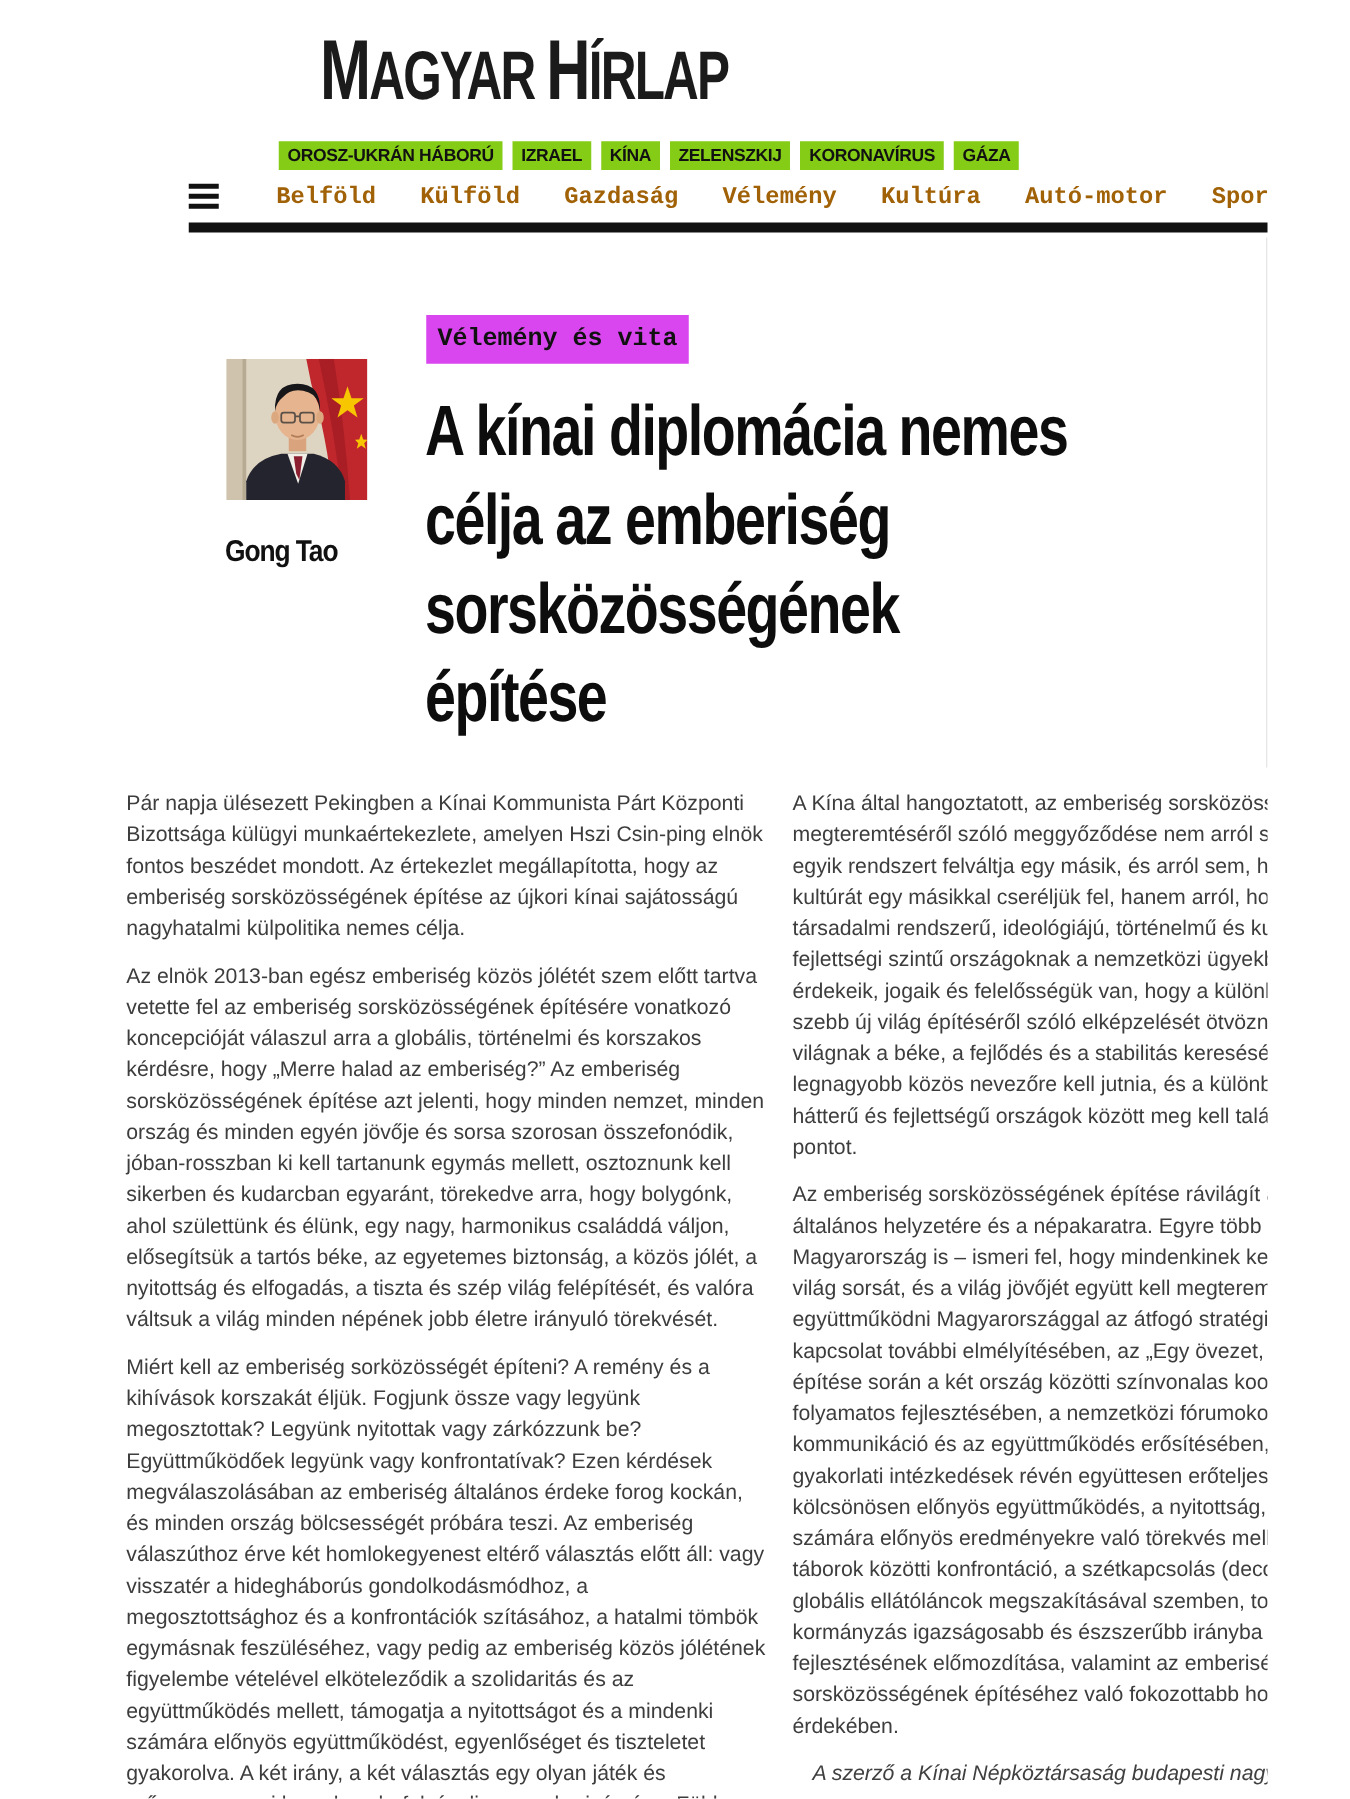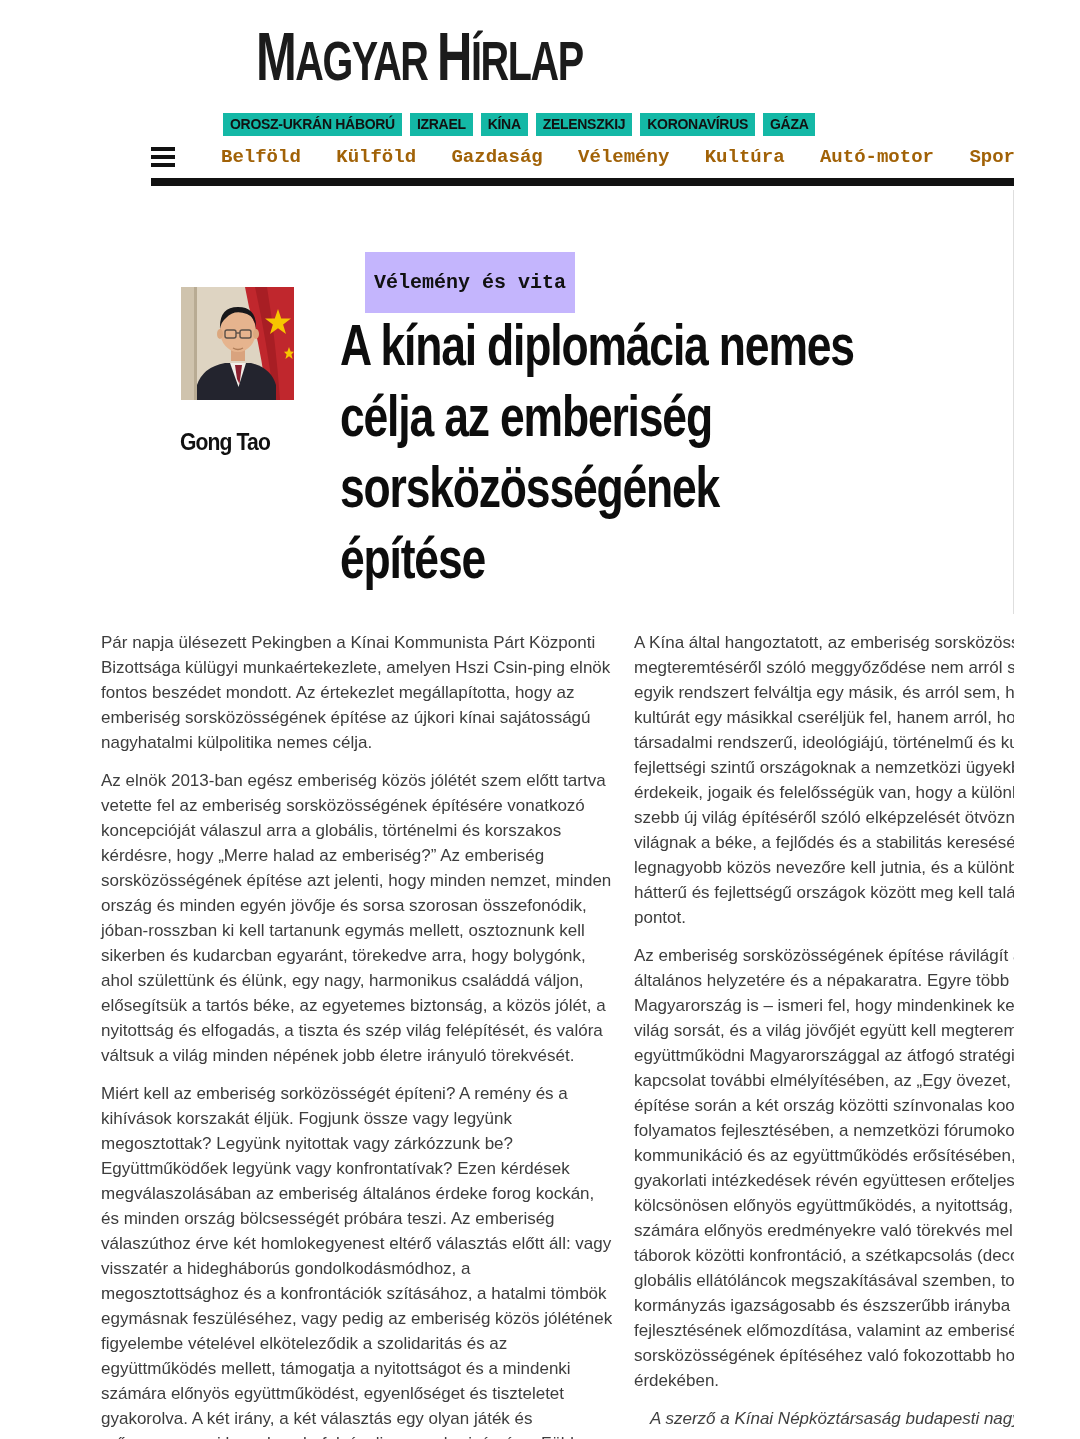--- a/index.html
+++ b/index.html
@@ -16,21 +16,21 @@
     color:#1b1b1b; white-space:nowrap; letter-spacing:-2px;
     transform:scaleX(0.72); transform-origin:0 0;
     font-size:55px; line-height:80px; cursor:pointer;
   }
   .logo .big { font-size:68px; }
   .topic-tags {
     position:absolute; left:157px; top:113px;
     display:flex; gap:8px; white-space:nowrap;
   }
   .topic-tag {
-    background:#14b8a6; color:#111; font-weight:bold;
+    background:#84cc16; color:#111; font-weight:bold;
     font-size:14px; line-height:15px; padding:4px 7px;
     letter-spacing:-0.3px; cursor:pointer;
   }
   .hamburger { position:absolute; left:85px; top:147px; width:24px; cursor:pointer; }
   .hamburger .bar { width:24px; height:4px; background:#111; margin-bottom:4px; }
   .nav {
     position:absolute; left:155px; top:146px; width:823px; height:28px;
     overflow:hidden; white-space:nowrap;
     font-family:"Liberation Mono", monospace; font-weight:bold;
     font-size:19px; color:#a16207;
@@ -38,25 +38,24 @@
   .nav .nav-item { display:inline-block; margin-right:24px; cursor:pointer; }
   .header-rule {
     position:absolute; left:85px; top:178px; width:892px; height:8px; background:#111;
   }
   .v-divider {
     position:absolute; left:947px; top:190px; width:1px; height:424px; background:#dedede;
   }
   
   .section-label {
     position:absolute; left:275px; top:252px;
-    background:#c4b5fd; color:#111;
+    background:#d946ef; color:#111;
     font-family:"Liberation Mono", monospace; font-weight:bold;
-    font-size:20px; line-height:21px; padding:20px 9px; white-space:nowrap;
+    font-size:20px; line-height:21px; padding:9px 9px; white-space:nowrap;
     cursor:pointer;
-    margin-left:24px;
   }
   .author-photo {
     position:absolute; left:115px; top:287px; width:113px; height:113px; overflow:hidden;
   }
   .author-name {
     position:absolute; left:114px; top:428px;
     font-weight:bold; font-size:24px; color:#111; letter-spacing:-1px;
     transform:scaleX(0.88); transform-origin:0 0;
   }
   .article-title {

